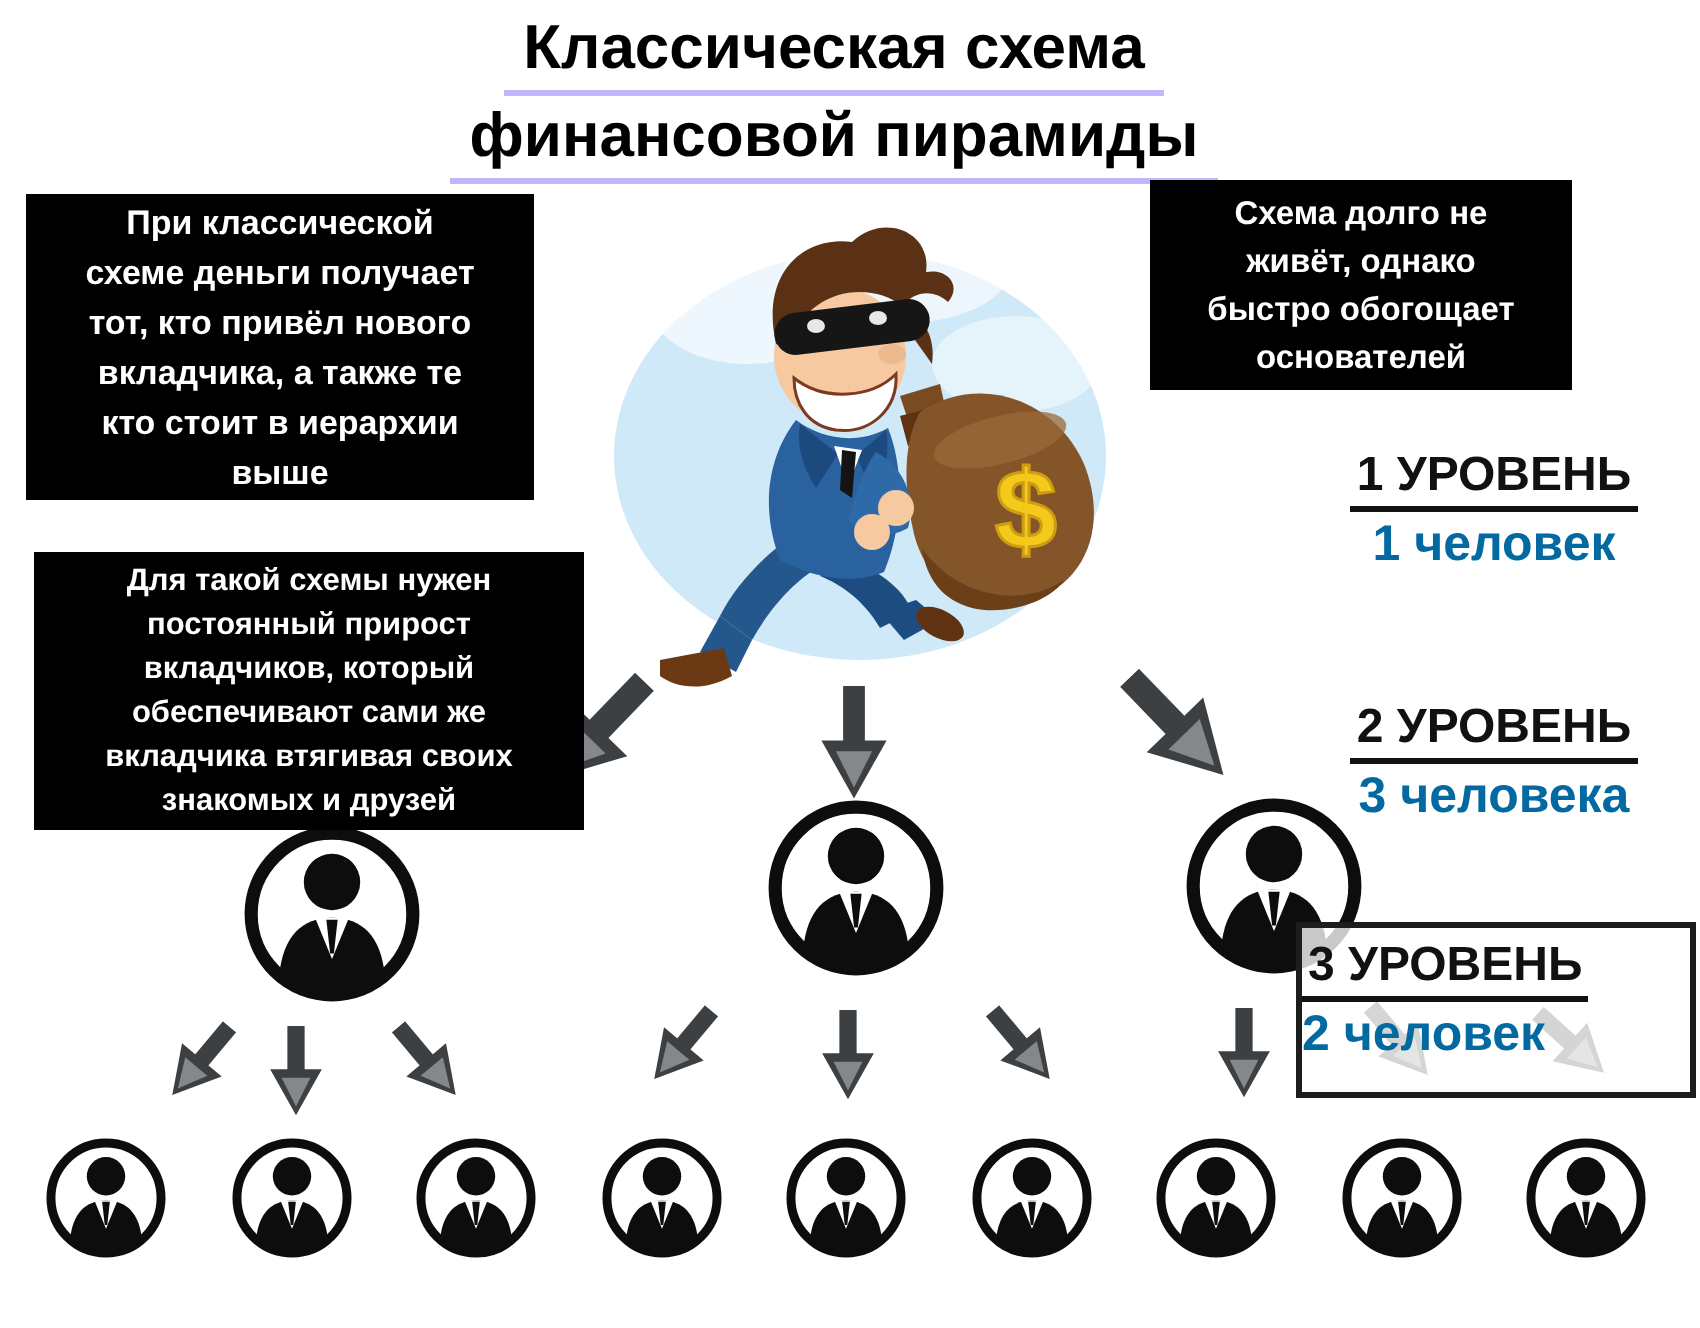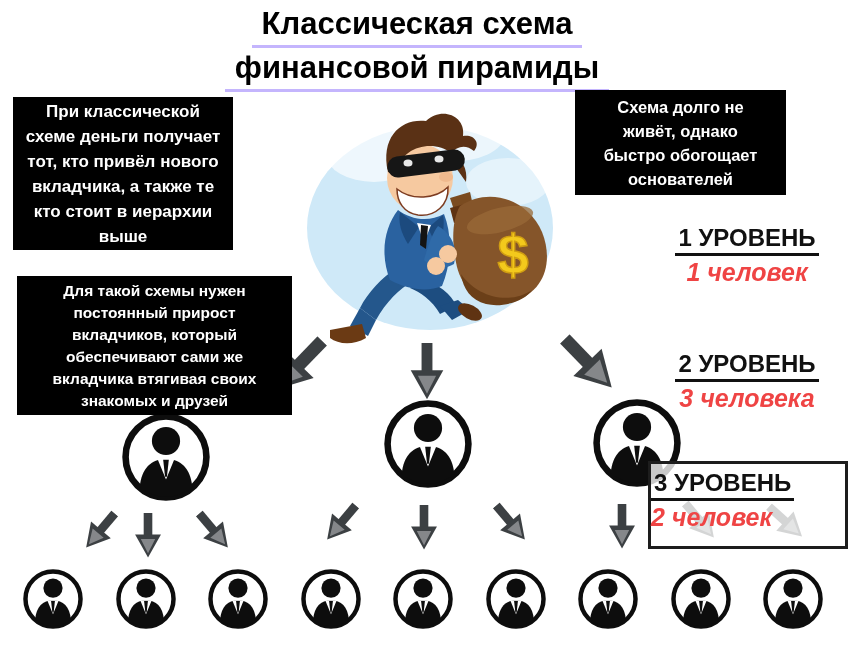--- a/index.html
+++ b/index.html
@@ -8,28 +8,28 @@
     font-family:"Liberation Sans","DejaVu Sans",sans-serif;
   }
   
   #title{position:absolute;top:4px;left:-8px;width:100%;text-align:center;
          font-size:31px;font-weight:bold;color:#000;line-height:40px;z-index:4;}
   #title span{display:inline-block;border-bottom:3px solid #c4b5fd;padding:0 10px 1px;}
   
   .callout{position:absolute;background:#000;color:#fff;font-weight:bold;text-align:center;
            white-space:pre-line;display:flex;align-items:center;justify-content:center;
            z-index:5;box-sizing:border-box;}
-  #callout-classic{left:13px;top:97px;width:220px;height:153px;font-size:17px;line-height:25px;}
+  #callout-classic{left:13px;top:97px;width:254px;height:153px;font-size:17px;line-height:25px;}
   #callout-growth{left:17px;top:276px;width:275px;height:139px;font-size:15.5px;line-height:22px;}
   #callout-life{left:575px;top:90px;width:211px;height:105px;font-size:16.5px;line-height:24px;}
   
   .level{position:absolute;width:190px;text-align:center;z-index:4;}
   .level-label{font-size:24px;font-weight:bold;color:#111;display:inline-block;
                border-bottom:3px solid #111;padding:0 3px 1px;}
-  .level-sub{font-size:25px;font-weight:bold;font-style:italic;color:#ef4444;margin-top:2px;}
+  .level-sub{font-size:25px;font-weight:bold;color:#0369a1;margin-top:2px;}
   #level1{left:652px;top:224px;}
   #level2{left:652px;top:350px;}
   #level3box{position:absolute;left:648px;top:461px;width:200px;height:88px;z-index:6;
              border:3px solid #1d1d1d;background:rgba(255,255,255,0.78);
              text-align:left;box-sizing:border-box;padding-top:5px;}
   
   .arrow{position:absolute;z-index:2;}
   .arrow .shaft,.arrow .head{fill:#3c4043;}
   .arrow .tip{fill:#b5b8ba;opacity:.6;}
   .arrow-sm{width:32px;height:46px;}

